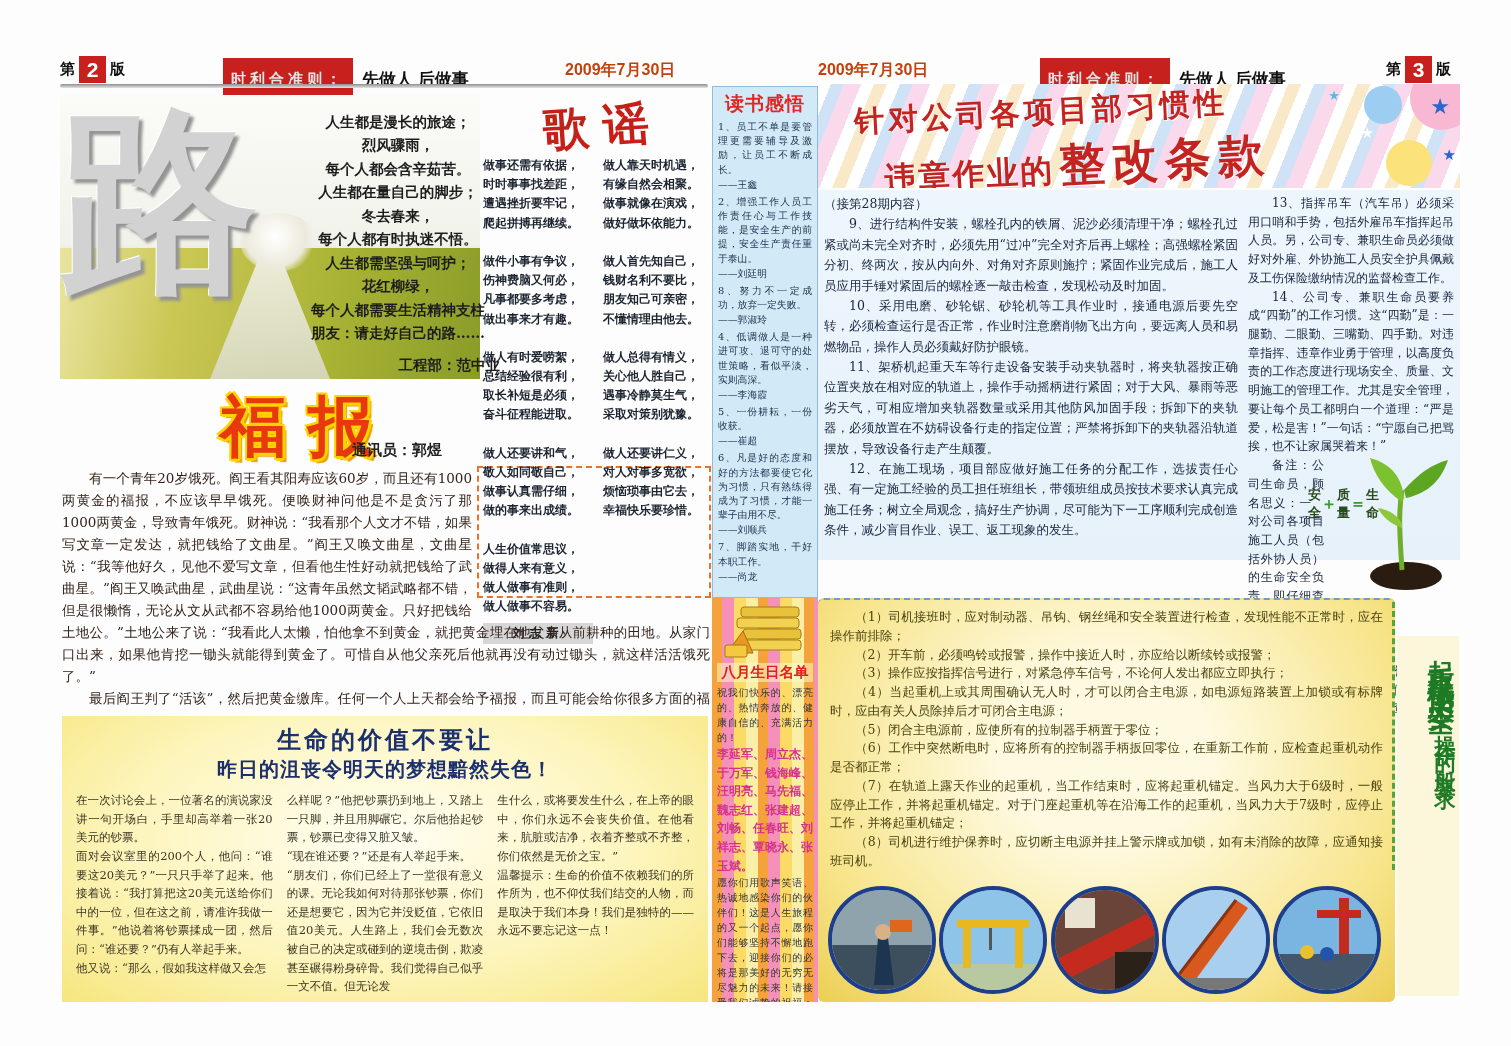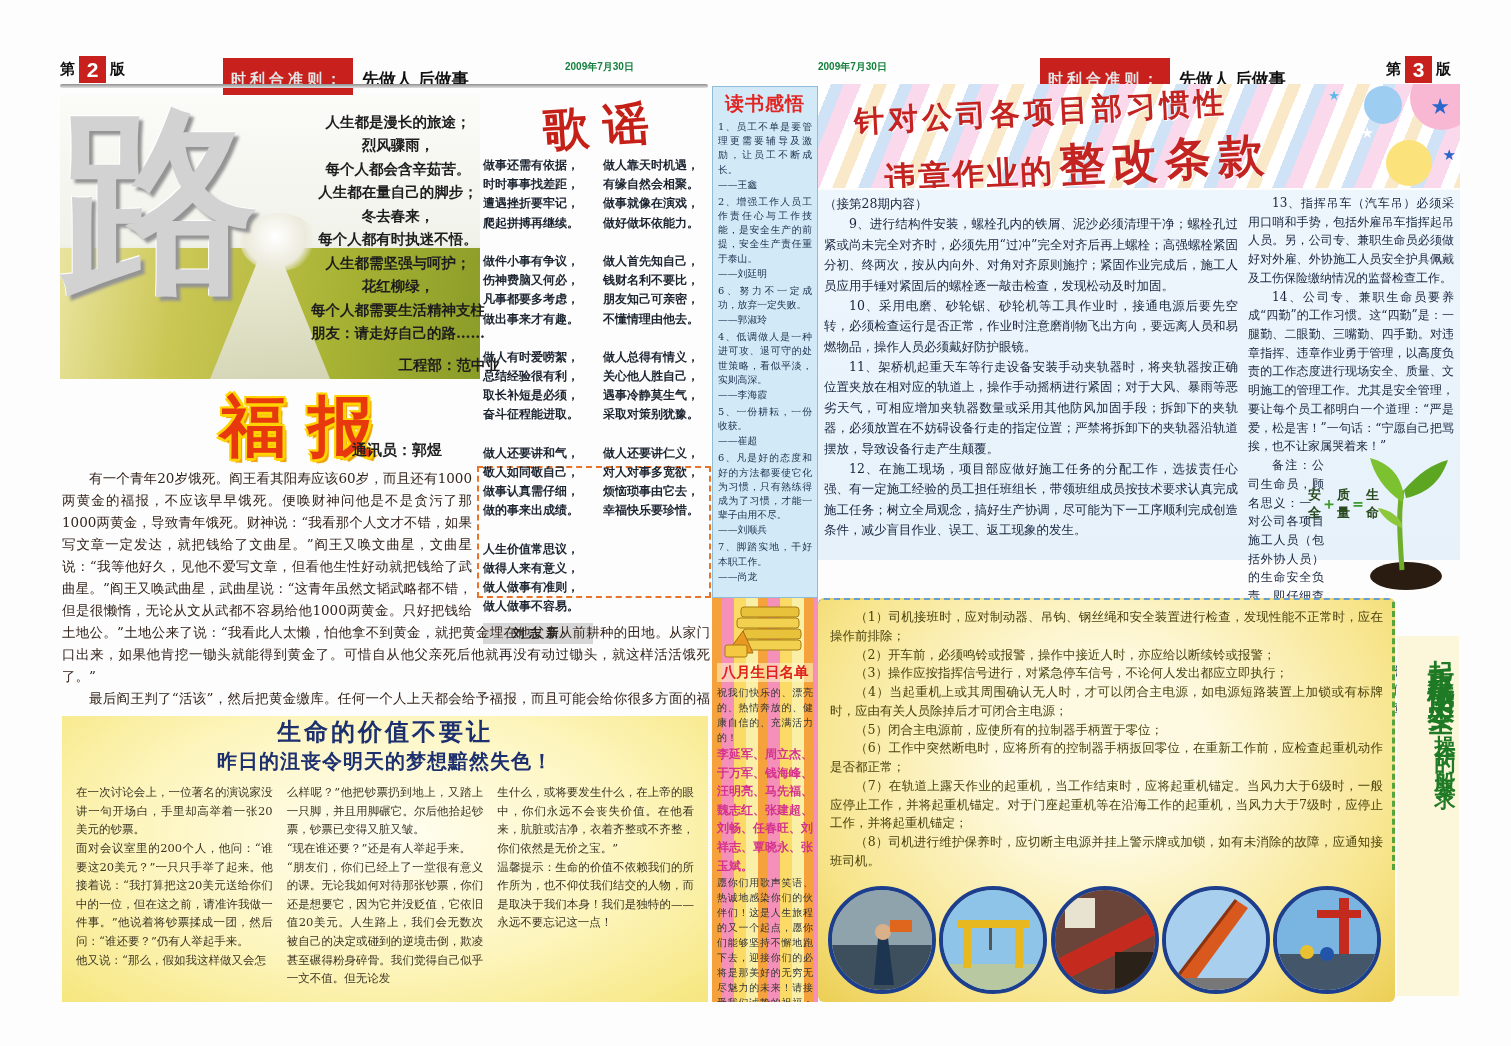--- a/index.html
+++ b/index.html
@@ -16,21 +16,21 @@
   .pgno { position:absolute; top:2px; display:flex; align-items:center; gap:4px;
           font-family:"Liberation Sans",sans-serif; font-weight:bold; font-size:15px; color:#111; }
   .pgno .numbox { display:inline-block; width:27px; height:27px; background:#c8201d; color:#fff;
                   font-size:21px; line-height:27px; text-align:center; }
   .motto { position:absolute; top:4px; display:flex; align-items:center; gap:9px;
            font-family:"Liberation Sans",sans-serif; }
   .motto .label { background:#c8201d; color:#e5e5e5; font-weight:bold; font-size:15px;
                   letter-spacing:4px; padding:12px 8px; }
   .motto .txt { font-weight:bold; font-size:17px; color:#111; }
   .hdate { position:absolute; top:6px; font-family:"Liberation Sans",sans-serif;
-           font-weight:bold; font-size:10px; color:#15803d; }
+           font-weight:bold; font-size:16px; color:#c2410c; }
 
   
   .photo { left:60px; top:95px; width:420px; height:284px;
            background:linear-gradient(180deg,#fbfbf8 0%,#f1f2ea 52%,#e6e8d2 58%); overflow:hidden; }
   .photo .field { position:absolute; left:0; bottom:0; width:100%; height:46%;
                   background:linear-gradient(100deg,#e9e49e 0%,#cbc755 28%,#a8b334 65%,#8a9c28 100%); }
   .photo .path { position:absolute; left:150px; bottom:0; width:120px; height:125px;
                  background:linear-gradient(#f2f2e8,#d9d9c4);
                  clip-path:polygon(42% 0,58% 0,100% 100%,0 100%); opacity:.9; }
   .photo .tree { position:absolute; left:180px; top:118px; width:78px; height:58px; border-radius:50%;
@@ -57,21 +57,21 @@
   .fubao-byline { left:352px; top:441px; font-weight:bold; font-size:15px; color:#222; }
   .fubao-body { left:62px; top:467px; width:648px; height:246px; font-size:13.5px; line-height:1.63;
                 color:#33231a; text-align:justify; overflow:hidden; }
   .fubao-body .wrapspacer { float:right; width:238px; height:136px; }
   .fubao-body p { text-indent:2em; }
 
   
   .value-box { left:62px; top:716px; width:646px; height:286px;
                background:radial-gradient(ellipse at 50% 42%, #fffef4 0%, #fdf5bd 55%, #f6e67e 100%);
                overflow:hidden; }
-  .vb-t1 { text-align:center; font-family:"Liberation Sans",sans-serif;
+  .vb-t1 { margin-top:8px; text-align:center; font-family:"Liberation Sans",sans-serif;
            font-weight:bold; font-size:24px; color:#1c2f6e; letter-spacing:3px; }
   .vb-t2 { text-align:center; font-family:"Liberation Sans",sans-serif; font-weight:bold;
            font-size:20px; color:#1c2f6e; letter-spacing:1px; }
   .vb-cols { display:flex; gap:14px; padding:8px 14px 0; }
   .vb-col { flex:1; font-size:11.5px; line-height:1.62; color:#3a3424; text-align:justify; }
 
   
   .dushu { left:712px; top:86px; width:106px; height:512px; background:#d2eaf8;
            border:1px solid #8fbcd8; padding:4px 5px; overflow:hidden; }
   .dushu-title { font-family:"Liberation Sans",sans-serif; font-weight:bold; font-size:19px;
@@ -264,21 +264,21 @@
 温馨提示：生命的价值不依赖我们的所作所为，也不仰仗我们结交的人物，而是取决于我们本身！我们是独特的——永远不要忘记这一点！</div>
     </div>
   </div>
 
   <div class="abs dushu">
     <div class="dushu-title">读书感悟</div>
     <div class="dushu-item">1、员工不单是要管理更需要辅导及激励，让员工不断成长。</div>
     <div class="dushu-auth">——王鑫</div>
     <div class="dushu-item">2、增强工作人员工作责任心与工作技能，是安全生产的前提，安全生产责任重于泰山。</div>
     <div class="dushu-auth">——刘廷明</div>
-    <div class="dushu-item">6、努力不一定成功，放弃一定失败。</div>
+    <div class="dushu-item">8、努力不一定成功，放弃一定失败。</div>
     <div class="dushu-auth">——郭淑玲</div>
     <div class="dushu-item">4、低调做人是一种进可攻、退可守的处世策略，看似平淡，实则高深。</div>
     <div class="dushu-auth">——李海霞</div>
     <div class="dushu-item">5、一份耕耘，一份收获。</div>
     <div class="dushu-auth">——崔超</div>
     <div class="dushu-item">6、凡是好的态度和好的方法都要使它化为习惯，只有熟练得成为了习惯，才能一辈子由用不尽。</div>
     <div class="dushu-auth">——刘顺兵</div>
     <div class="dushu-item">7、脚踏实地，干好本职工作。</div>
     <div class="dushu-auth">——尚龙</div>
   </div>

